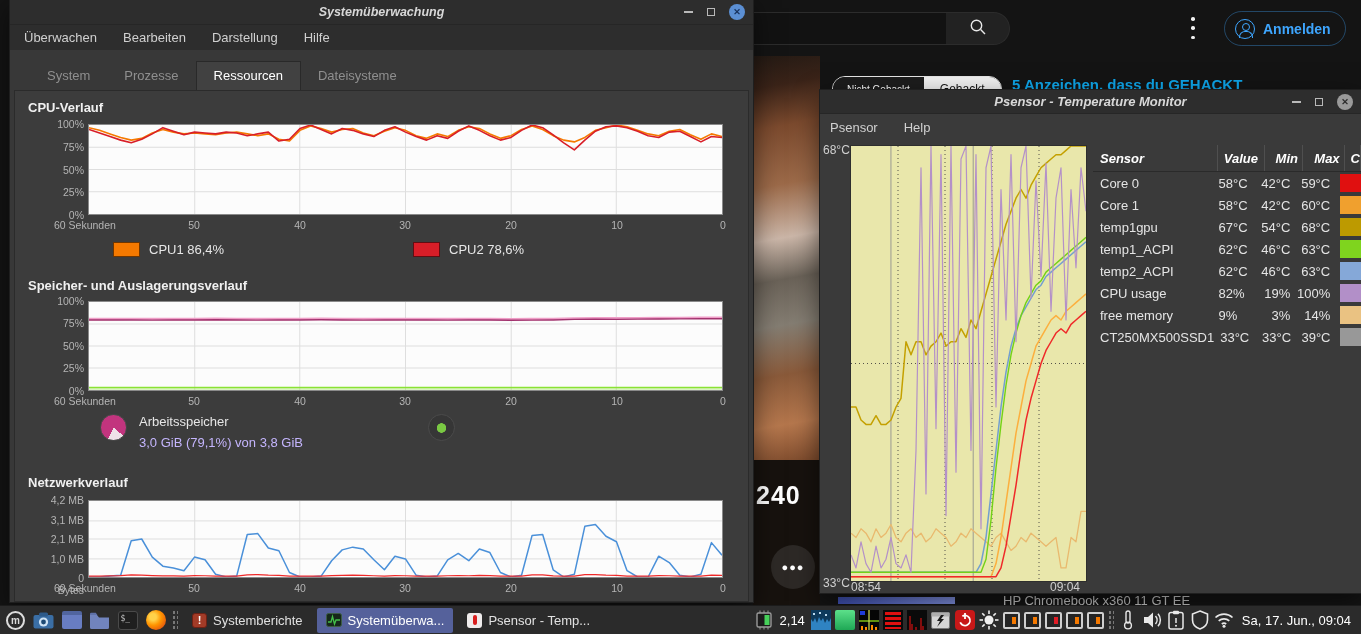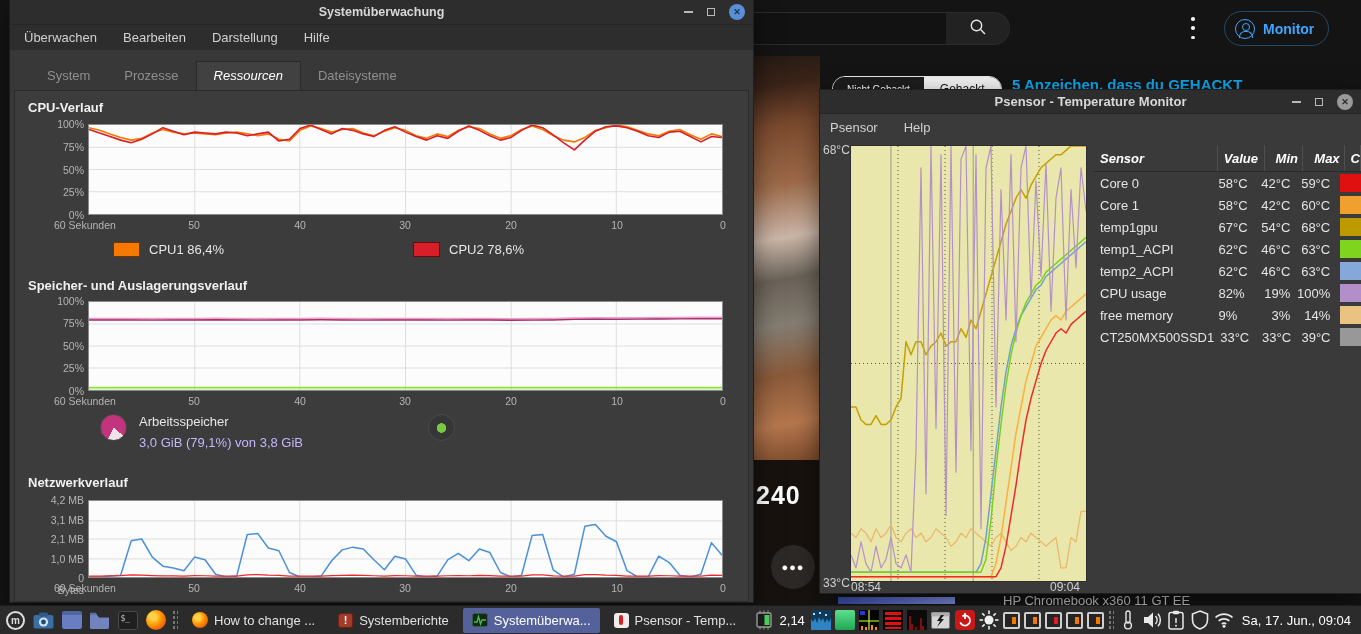--- a/index.html
+++ b/index.html
@@ -40,36 +40,36 @@
   .yt-chip-b { background:#f1f1f1; color:#111; font-size:12px; display:flex; align-items:center; padding:0 16px; }
   .yt-title { left:1012px; top:76px; color:#0ea5e9; font-size:15px; font-weight:bold; white-space:nowrap; }
   .yt-progress { left:838px; top:597px; width:117px; height:7px;
                  background:linear-gradient(90deg,#3f51b5,#8090e0); }
   .yt-caption { left:1003px; top:593px; color:#c9c9c9; font-size:13px; white-space:nowrap; }
 
   
   .win { position:absolute; background:#383838; z-index:20; box-shadow:0 0 0 1px #1f1f1f, 0 8px 24px rgba(0,0,0,.55); }
   .titlebar { height:25px; background:#2d2d2d; border-bottom:1px solid #262626; position:relative;
               display:flex; align-items:center; justify-content:center; }
-  .titlebar .t { font-size:12.5px; font-weight:bold; color:#d8d8d8; }
+  .titlebar .t { font-size:12.5px; font-weight:bold; color:#d8d8d8;font-style:italic; }
   .wbtns { position:absolute; right:8px; top:0; height:100%; display:flex; align-items:center; gap:14px; }
   .wb-min { width:9px; height:2px; background:#b9b9b9; }
   .wb-max { width:8px; height:8px; border:1.5px solid #b9b9b9; }
   .wb-close { width:16px; height:16px; border-radius:50%; display:flex; align-items:center;
               justify-content:center; font-size:9px; font-weight:bold; }
   .menubar { display:flex; align-items:center; gap:26px; padding-left:14px; background:#2d2d2d;
              color:#d0d0d0; font-size:13px; }
   .mi { cursor:default; }
 
   
   #sysmon { left:10px; top:0; width:743px; height:602px; }
   #sysmon .menubar { height:25px; }
   .tabbar { position:absolute; top:62px; left:4px; height:28px; display:flex; align-items:flex-end; padding-left:16px; }
   .tab { padding:6px 17px 7px; font-size:13px; color:#8f8f8f; }
-  .tab.active { background:#414141; color:#fff; border:1px solid #292929; border-bottom:none;font-style:italic; }
+  .tab.active { background:#414141; color:#fff; border:1px solid #292929; border-bottom:none; }
   .panel { position:absolute; top:90px; left:4px; right:4px; bottom:0; background:#3c3c3c;
            border:1px solid #2b2b2b; }
   .sec-h { position:absolute; left:18px; color:#f0f0f0; font-size:13px; font-weight:bold; }
   .plot { position:absolute; left:78px; width:635px; background:#fcfcfc; border:1px solid #8a8a8a; }
   .ylab { position:absolute; width:34px; left:40px; text-align:right; color:#b5b5b5; font-size:10.5px; }
   .xlab { position:absolute; color:#b5b5b5; font-size:10.5px; text-align:center; width:44px; }
   .xlab.first { text-align:left; width:92px; }
   .leg-swatch { width:27px; height:15px; border:1px solid rgba(0,0,0,.55); display:inline-block; }
   .leg-item { position:absolute; display:flex; align-items:center; gap:9px; color:#e6e6e6; font-size:13px; }
   .pie { width:27px; height:27px; border-radius:50%; border:1px solid #4a4a4a; }
@@ -129,21 +129,21 @@
         </svg>
     </span>
   </div>
   <div class="abs yt-dots">
       <i></i>
       <i></i>
       <i></i>
     </div>
   <div class="abs yt-signin">
     <span class="yt-avatar"></span>
-    <span>Monitor</span>
+    <span>Anmelden</span>
   </div>
 
   <div class="abs yt-video"></div>
   <div class="abs yt-under"></div>
   <div class="abs yt-res">240</div>
   <div class="abs yt-more" style="font-size:11px;">
     <span>●●●</span>
   </div>
 
   <div class="abs yt-chips">
@@ -411,24 +411,20 @@
   </span>
   <span class="tb-ic">
     <span style="width:20px;height:19px;background:#1f1f1f;border:1.5px solid #4a4a4a;border-radius:3px;color:#c8c8c8;font-size:8px;font-family:'DejaVu Sans Mono',monospace;display:flex;align-items:flex-start;padding:2px;">$_</span>
   </span>
   <span class="tb-ic">
     <span style="width:20px;height:20px;border-radius:50%;background:radial-gradient(circle at 35% 35%,#ffd24a 0 18%,#ff9500 45%,#e3560e 80%,#c23a0a 100%);"></span>
   </span>
   <span class="handle"></span>
 
   <span class="tb-win">
-    <span style="width:16px;height:16px;border-radius:50%;background:radial-gradient(circle at 35% 35%,#ffd24a 0 18%,#ff9500 45%,#e3560e 80%,#c23a0a 100%);"></span>
-    <span>How to change ...</span>
-  </span>
-  <span class="tb-win">
     <span style="width:15px;height:15px;background:#a23b27;border:1px solid #6d2115;border-radius:3px;color:#fff;font-size:11px;font-weight:bold;display:flex;align-items:center;justify-content:center;">!</span>
     <span>Systemberichte</span>
   </span>
   <span class="tb-win active">
     <svg width="16" height="14" viewBox="0 0 16 14">
         <rect x="0.5" y="0.5" width="15" height="13" rx="2" fill="#16281a" stroke="#3c5c42"></rect>
         <polyline points="2,9 5,9 6.5,3.5 8.5,11 10,7 14,7" fill="none" stroke="#43c04a" stroke-width="1.3"></polyline>
       </svg>
     <span>Systemüberwa...</span>
   </span>

